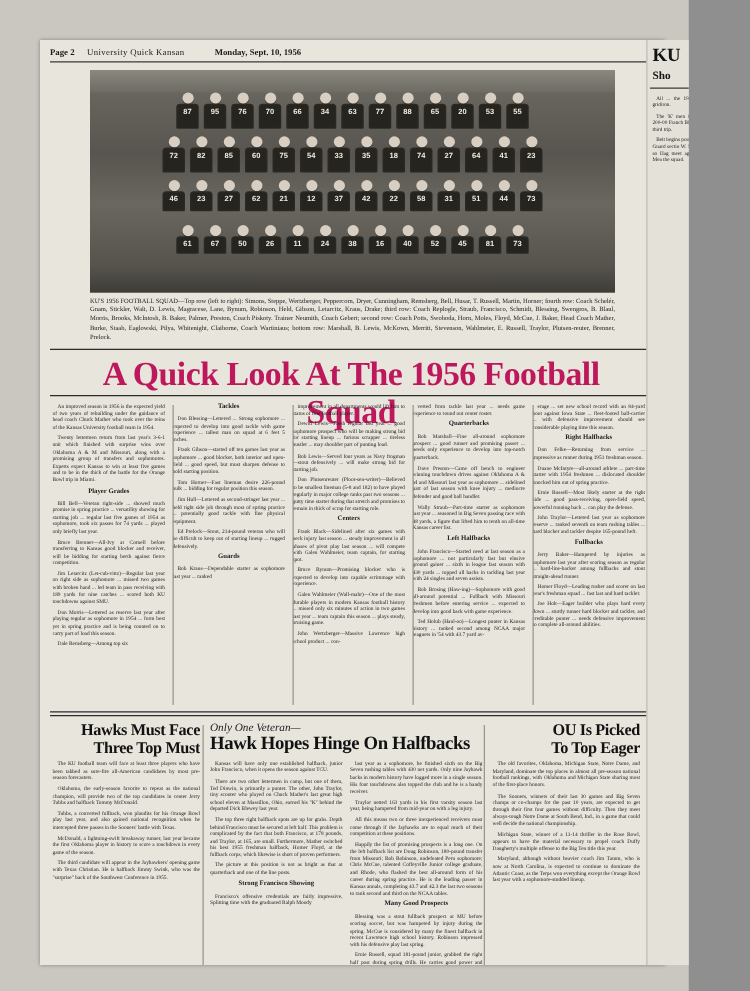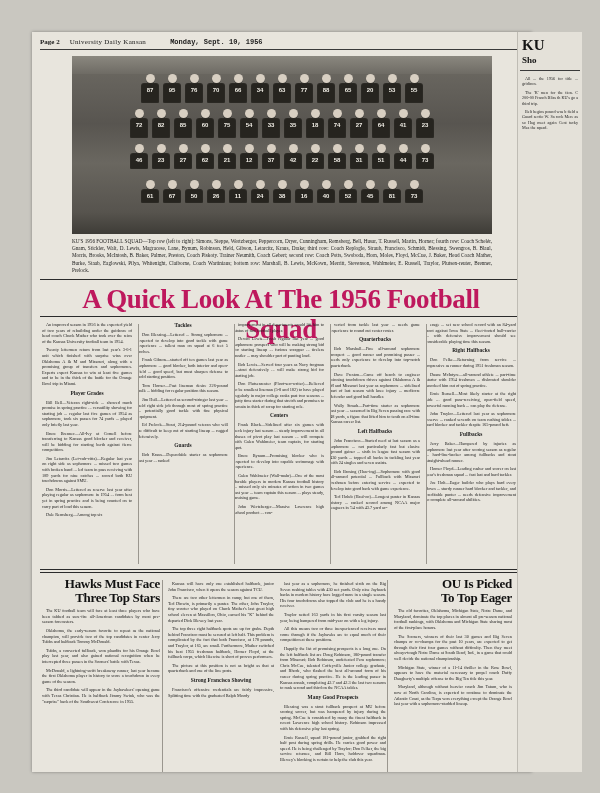--- a/index.html
+++ b/index.html
@@ -5,21 +5,21 @@
   html, body {
     margin: 0;
     padding: 0;
     background: #8f8f8f;
   }
   body {
     font-family: "Liberation Serif", serif;
   }
   .page {
     position: relative;
-    width: 600px;
+    width: 551px;
     height: 793px;
     background: #c9c7c0;
     overflow: hidden;
   }
   .paper {
     position: absolute;
     left: 32px;
     top: 32px;
     width: 500px;
     height: 740px;
@@ -46,21 +46,21 @@
     font-size: 7px;
     color: #1a1a1a;
     border-bottom: 1px solid #3a3a3a;
     padding-bottom: 3px;
     display: flex;
     align-items: baseline;
     gap: 10px;
   }
   .masthead .pg { font-weight: bold; }
   .masthead .nm { letter-spacing: 0.3px; }
-  .masthead .dt { font-weight: bold; margin-left: 14px; font-family: Liberation Mono, monospace; }
+  .masthead .dt { font-weight: bold; margin-left: 14px; }
 
   
   .photo-wrap {
     position: absolute;
     left: 40px;
     top: 24px;
     width: 420px;
     height: 178px;
     background: #3c3a38;
     overflow: hidden;
@@ -251,21 +251,21 @@
   .rs-rule { height: 1px; background: #3a3a3a; margin: 3px 2px; }
 </style>
 </head>
 <body>
 
 <div class="page">
   <div class="paper">
 
     <div class="masthead">
       <span class="pg">Page 2</span>
-      <span class="nm">University Daily Kansan</span>
+      <span class="nm">University Quick Kansan</span>
       <span class="dt">Monday, Sept. 10, 1956</span>
     </div>
 
     <div class="photo-wrap">
       <div class="photo-bg"></div>
       <div class="photo-sky"></div>
       <div class="photo-grass"></div>
       <div class="row-players" id="prow0" style="top:18px">
           <div class="pl ">
             <div class="head"></div>
@@ -671,31 +671,33 @@
     <div class="vline" style="left:202px"></div>
     <div class="vline" style="left:298px"></div>
     <div class="vline" style="left:394px"></div>
 
     <div class="rule hr-mid"></div>
     <div class="rule hr-mid2"></div>
 
     <div class="bottom">
       <div class="bcol c1">
         <div class="bhead h1">Hawks Must Face</div>
-        <div class="bhead h1">Three Top Stars</div>
+        <div class="bhead h1">Three Top Must</div>
         <div class="bbody">
           <p>The KU football team will face at least three players who have been tabbed as sure-fire all-American candidates by most pre-season forecasters.</p>
           <p>Oklahoma, the early-season favorite to repeat as the national champion, will provide two of the top candidates in center Jerry Tubbs and halfback Tommy McDonald.</p>
           <p>Tubbs, a converted fullback, won plaudits for his Orange Bowl play last year, and also gained national recognition when he intercepted three passes in the Sooners' battle with Texas.</p>
           <p>McDonald, a lightning-swift breakaway runner, last year became the first Oklahoma player in history to score a touchdown in every game of the season.</p>
           <p>The third candidate will appear in the Jayhawkers' opening game with Texas Christian. He is halfback Jimmy Swink, who was the "surprise" back of the Southwest Conference in 1955.</p>
         </div>
       </div>
 
       <div class="bcol c2">
+        <div class="kicker">Only One Veteran—</div>
+        <div class="bhead h2">Hawk Hopes Hinge On Halfbacks</div>
         <div class="two-up" style="margin-top:4px">
           <div class="bbody" style="margin-top:0">
             <p>Kansas will have only one established halfback, junior John Francisco, when it opens the season against TCU.</p>
             <p>There are two other lettermen in camp, but one of them, Ted Dinwin, is primarily a punter. The other, John Traylor, tiny scooter who played on Chuck Mather's last great high school eleven at Massillon, Ohio, earned his "K" behind the departed Dick Blewey last year.</p>
             <p>The top three right halfback spots are up for grabs. Depth behind Francisco must be secured at left half. This problem is complicated by the fact that both Francisco, at 178 pounds, and Traylor, at 165, are small. Furthermore, Mather switched his best 1955 freshman halfback, Homer Floyd, at the fullback corps, which likewise is short of proven performers.</p>
             <p>The picture at this position is not as bright as that at quarterback and one of the line posts.</p>
             <p class="subhead">Strong Francisco Showing</p>
             <p>Francisco's offensive credentials are fairly impressive, Splitting time with the graduated Ralph Moody</p>
           </div>
           <div class="bbody" style="margin-top:0">

